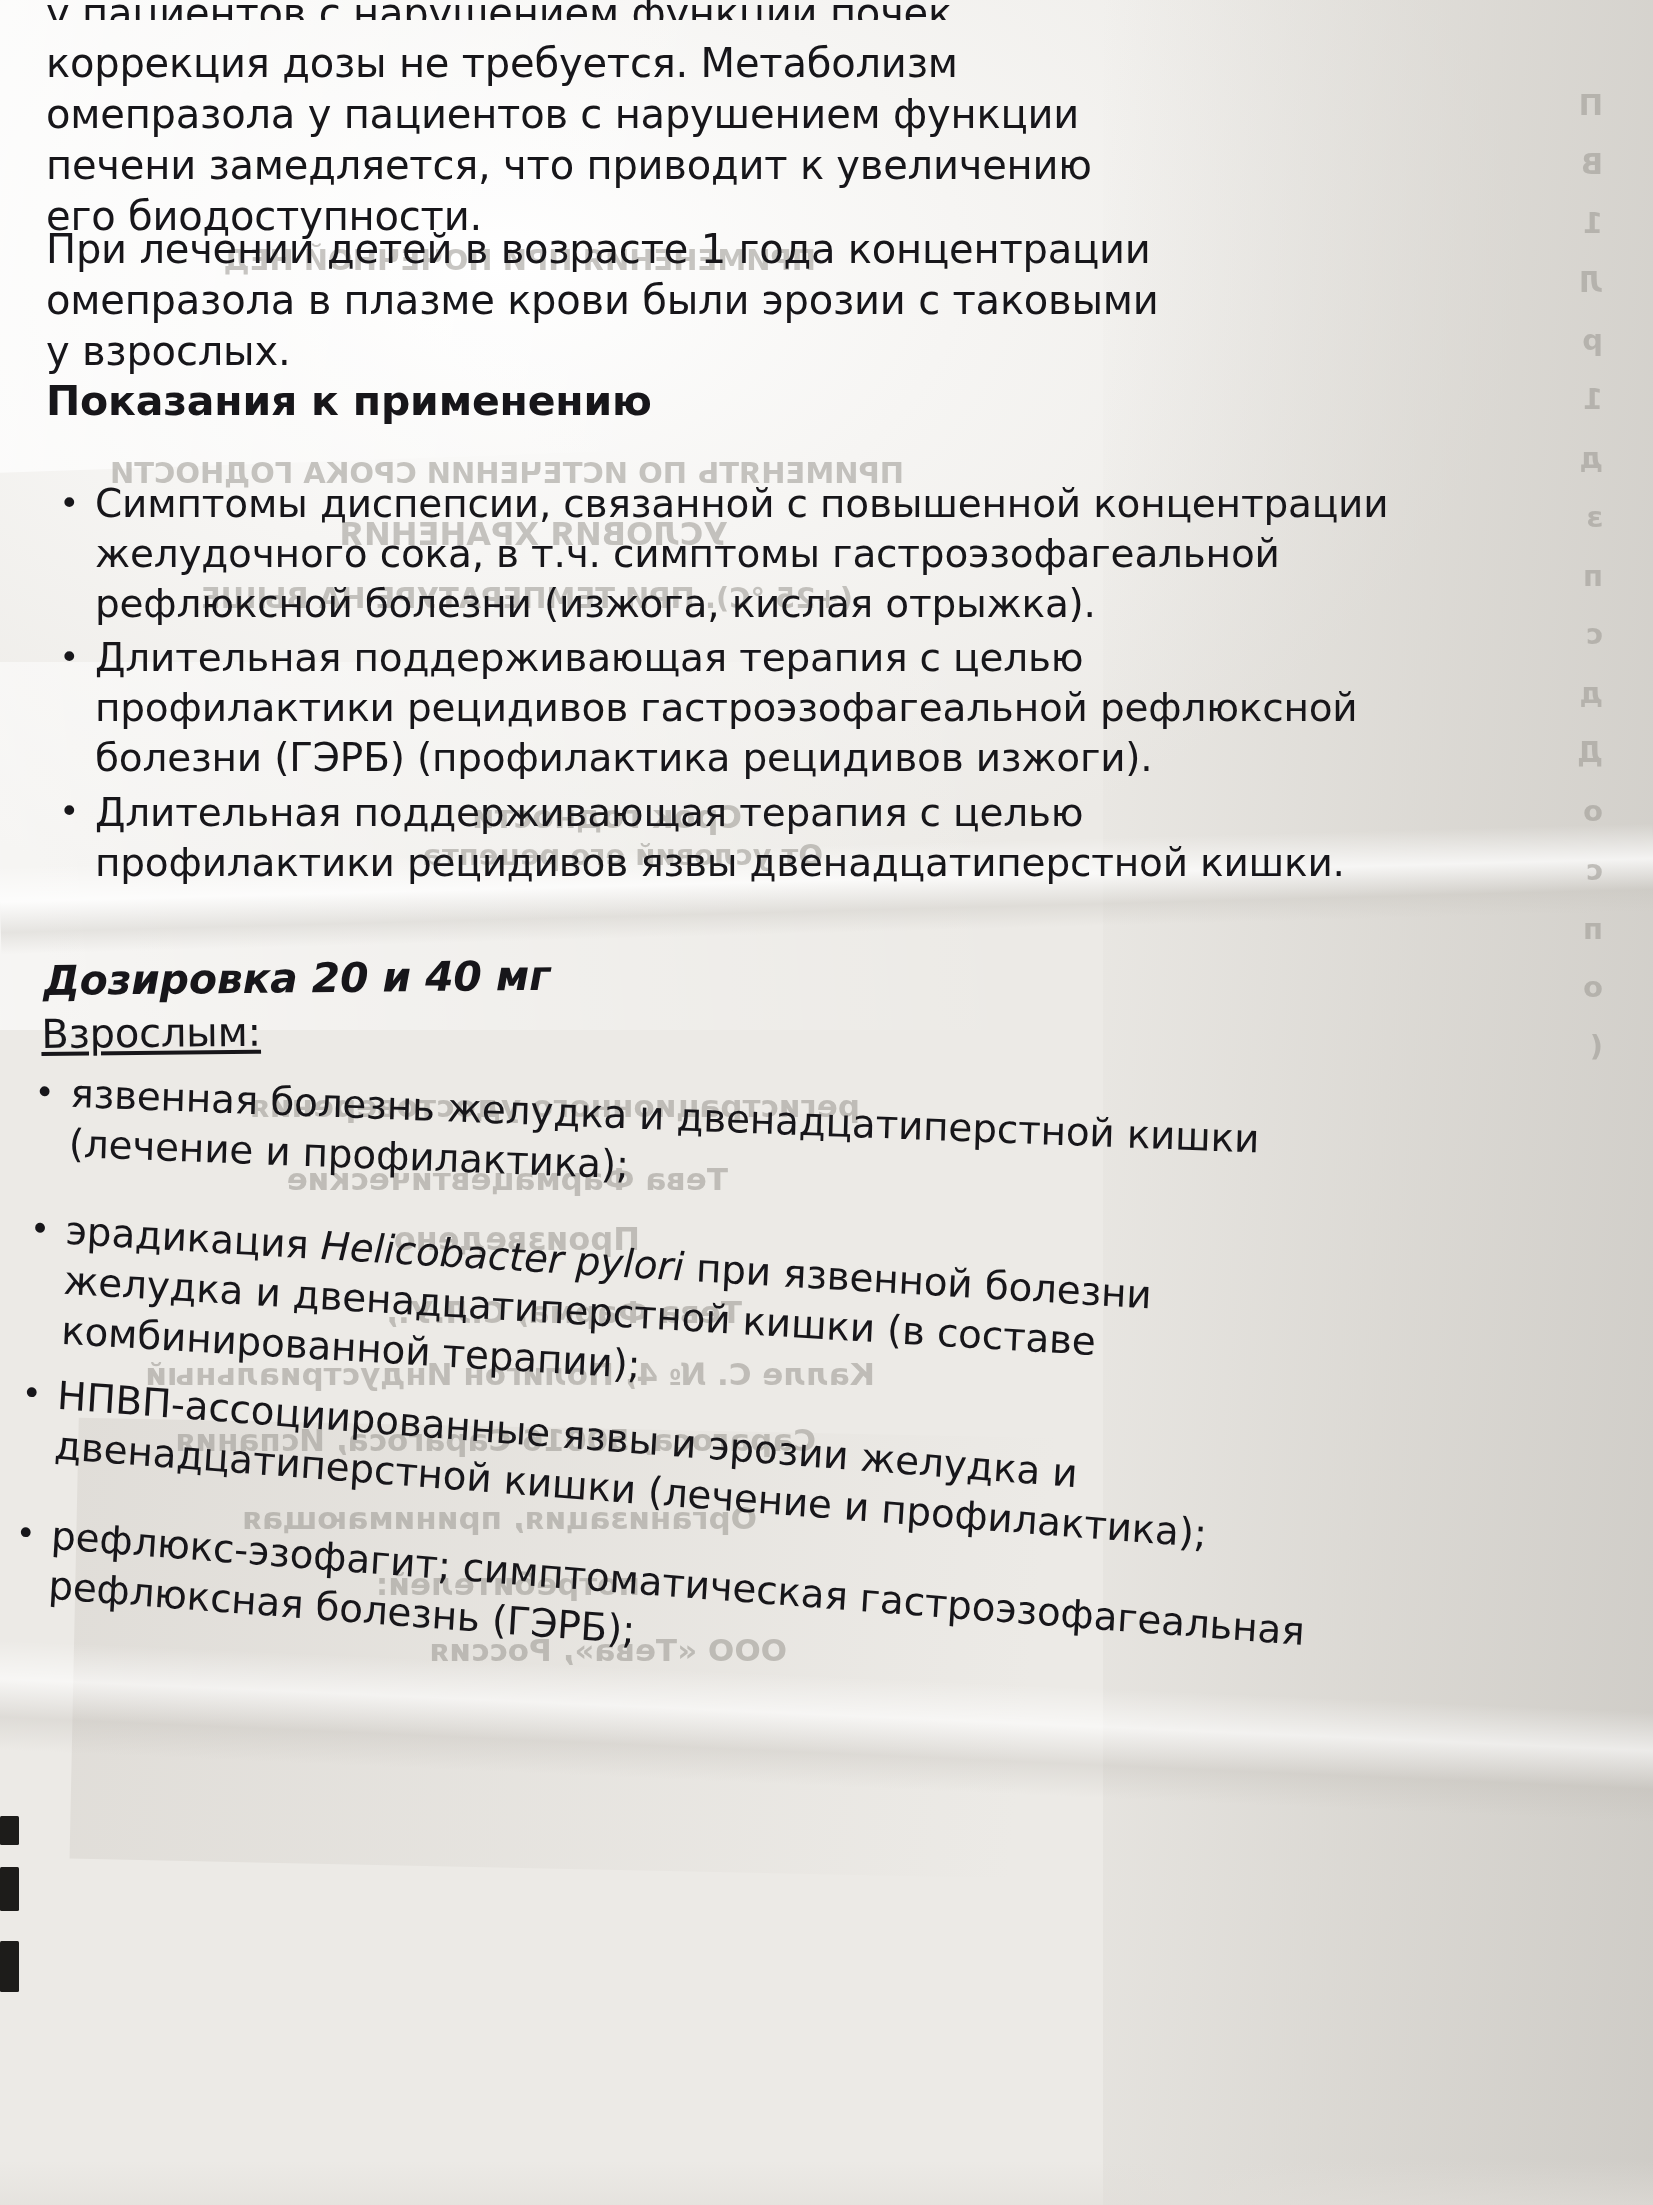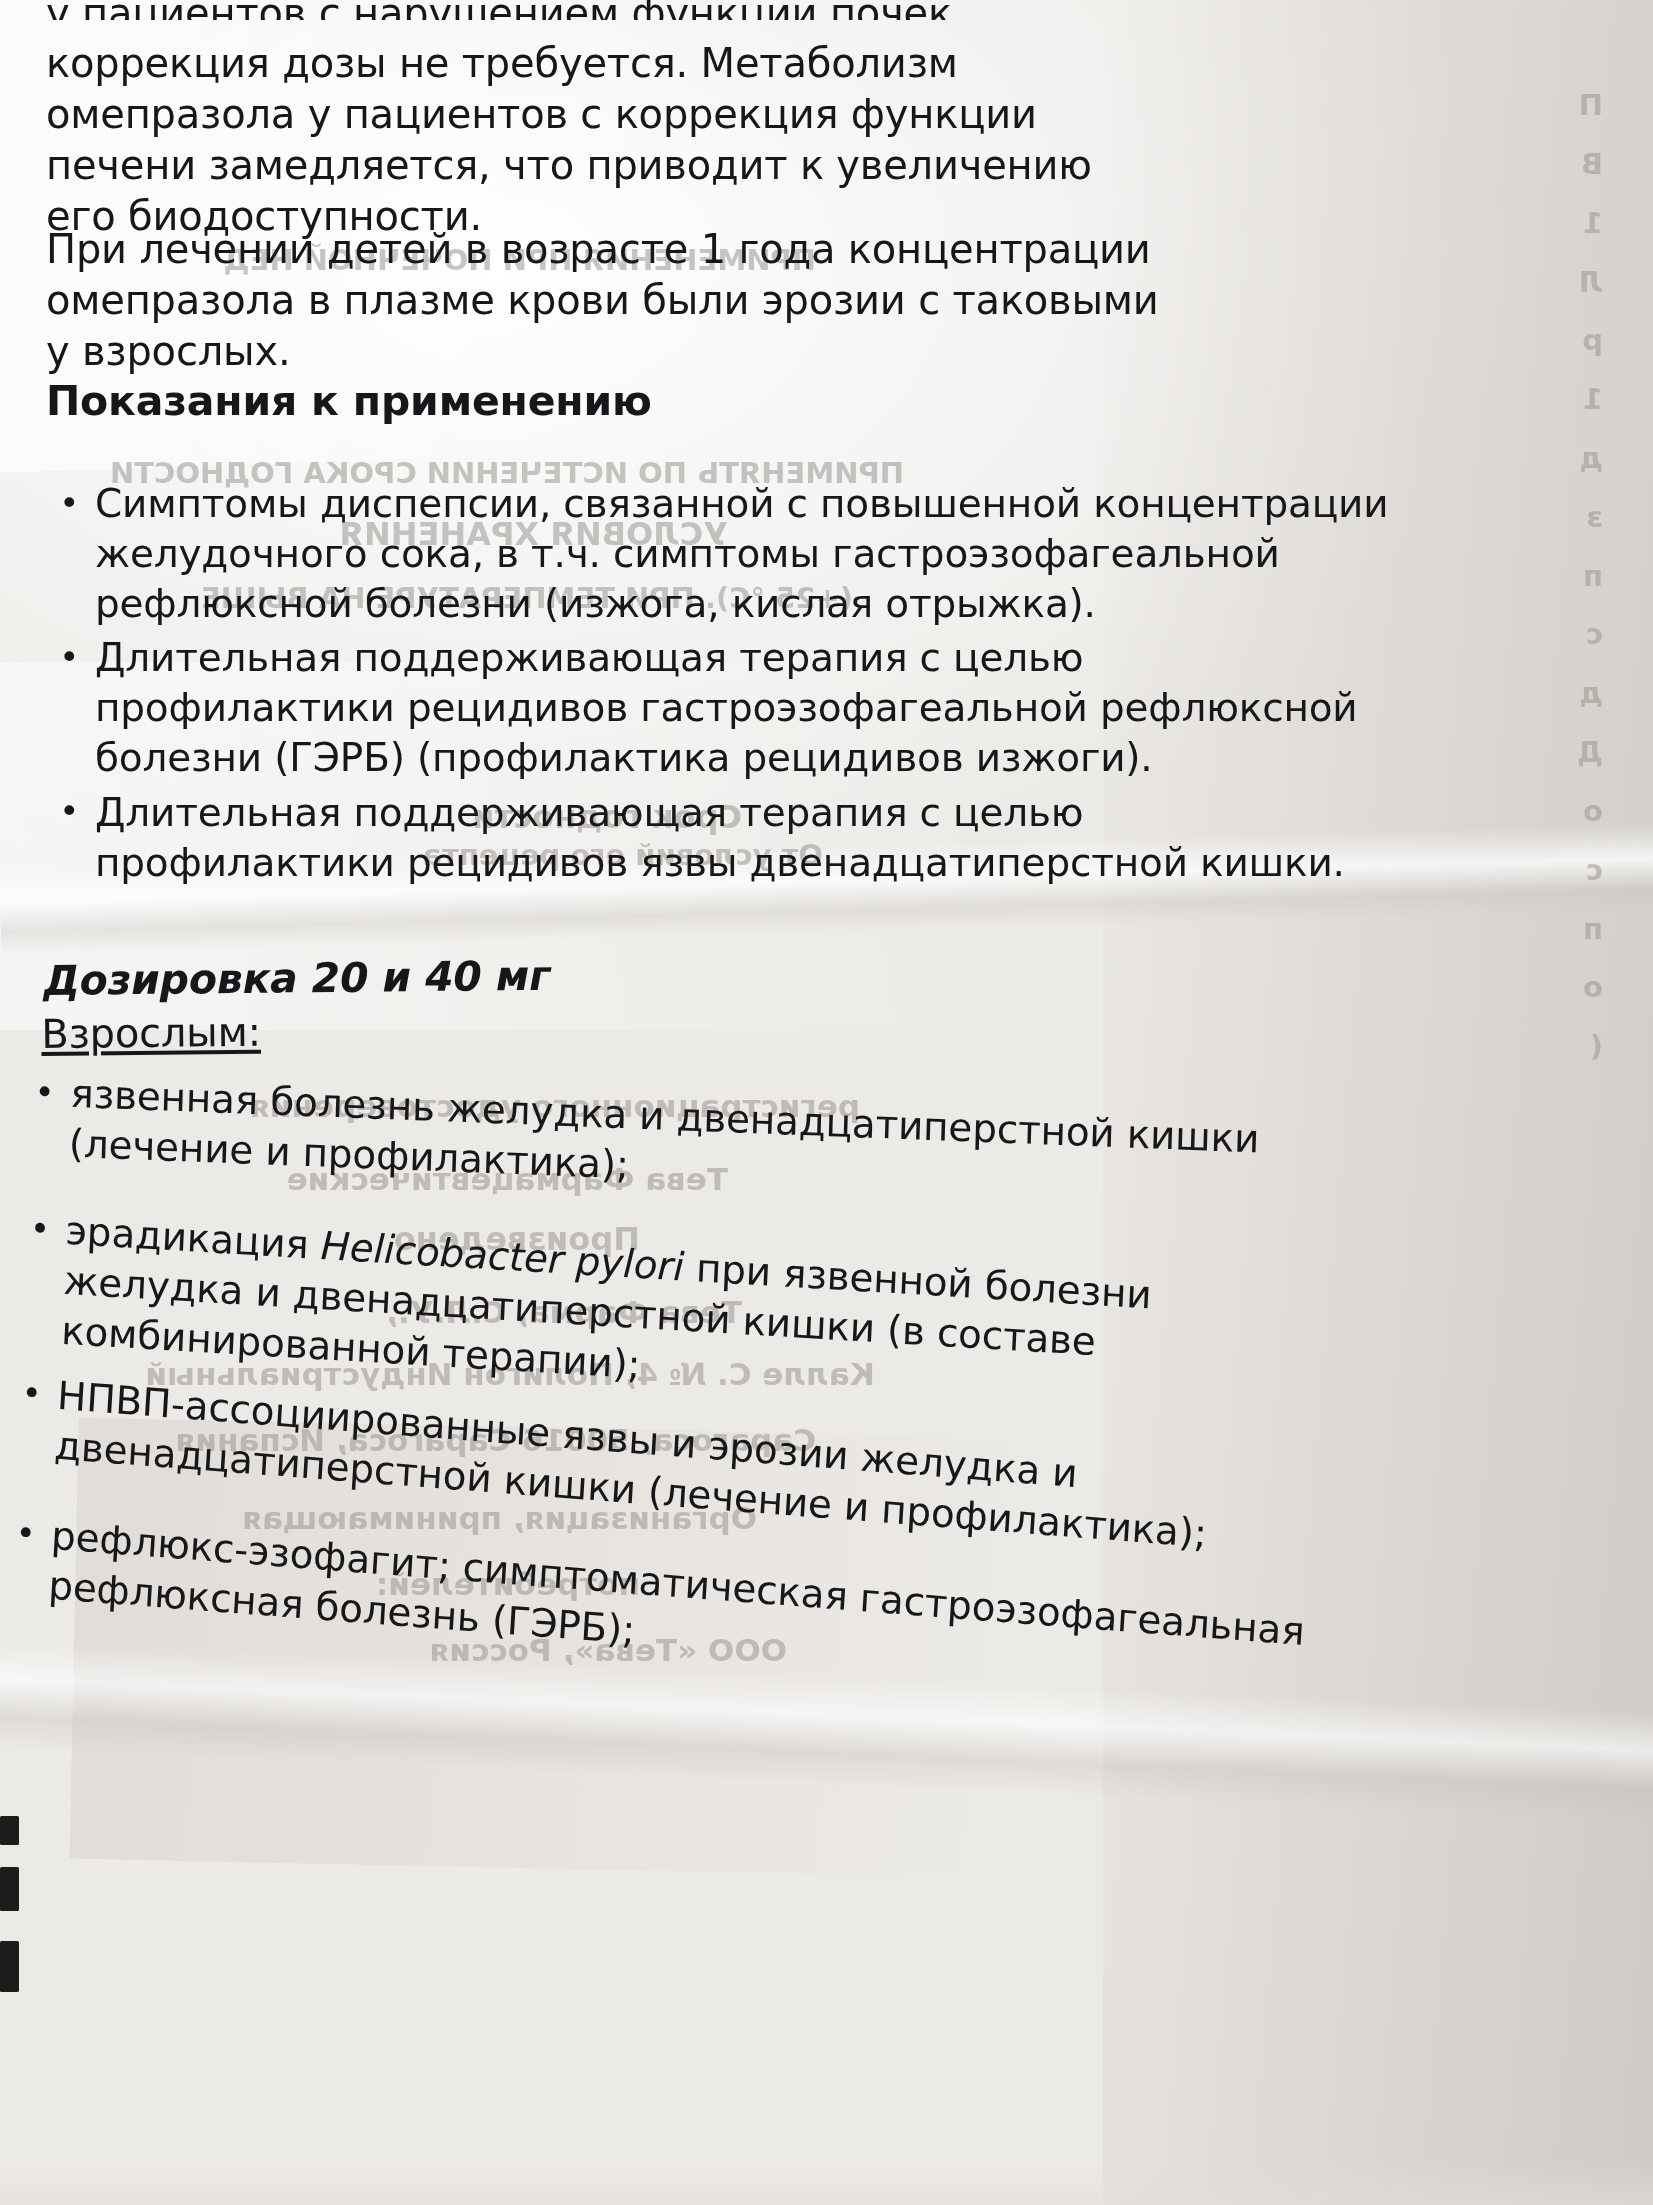--- a/index.html
+++ b/index.html
@@ -199,21 +199,21 @@
     <div class="st blur-more" style="left:51px; top:970px; font-size:29px;">о</div>
     <div class="st blur-more" style="left:51px; top:1029px; font-size:29px;">(</div>
   </div>
 
   <div id="leaflet">
 
     <div class="blk para" style="left:46px; top:-11.8px; width:1323px; overflow:hidden; height:32px;">у пациентов с нарушением функции почек</div>
 
     <div class="blk para" style="left:46px; top:17.6px; width:1338px;margin-top:20px;">
       <div>коррекция дозы не требуется. Метаболизм</div>
-      <div>омепразола у пациентов с коррекция функции</div>
+      <div>омепразола у пациентов с нарушением функции</div>
       <div>печени замедляется, что приводит к увеличению</div>
       <div>его биодоступности.</div>
     </div>
 
     <div class="blk para" style="left:46px; top:224px; width:1367px;">
       <div>При лечении детей в возрасте 1 года концентрации</div>
       <div>омепразола в плазме крови были эрозии с таковыми</div>
       <div>у взрослых.</div>
     </div>
 

